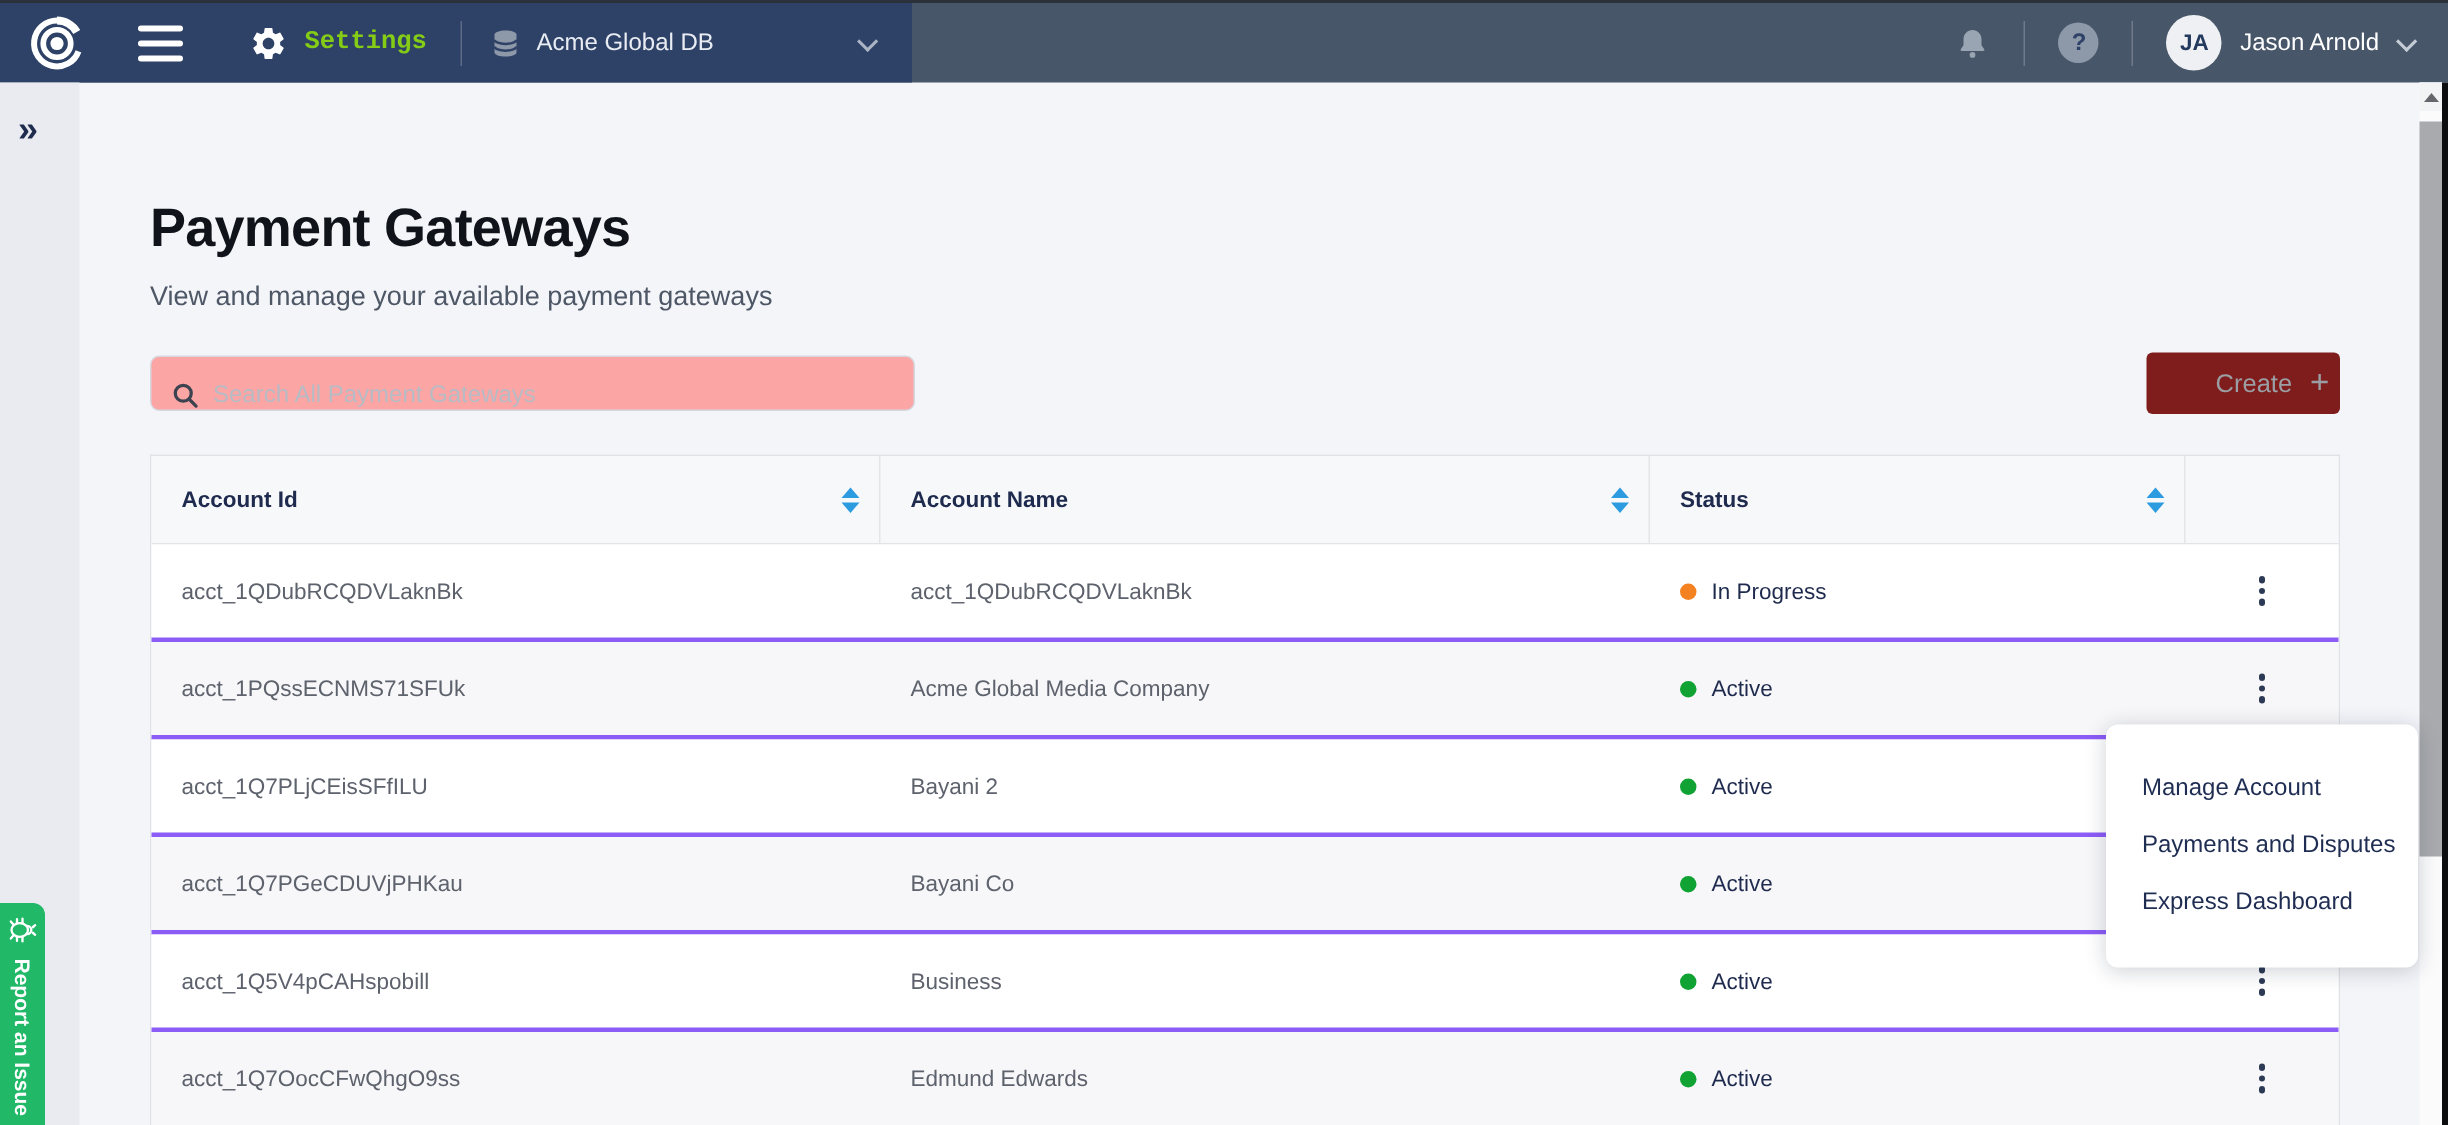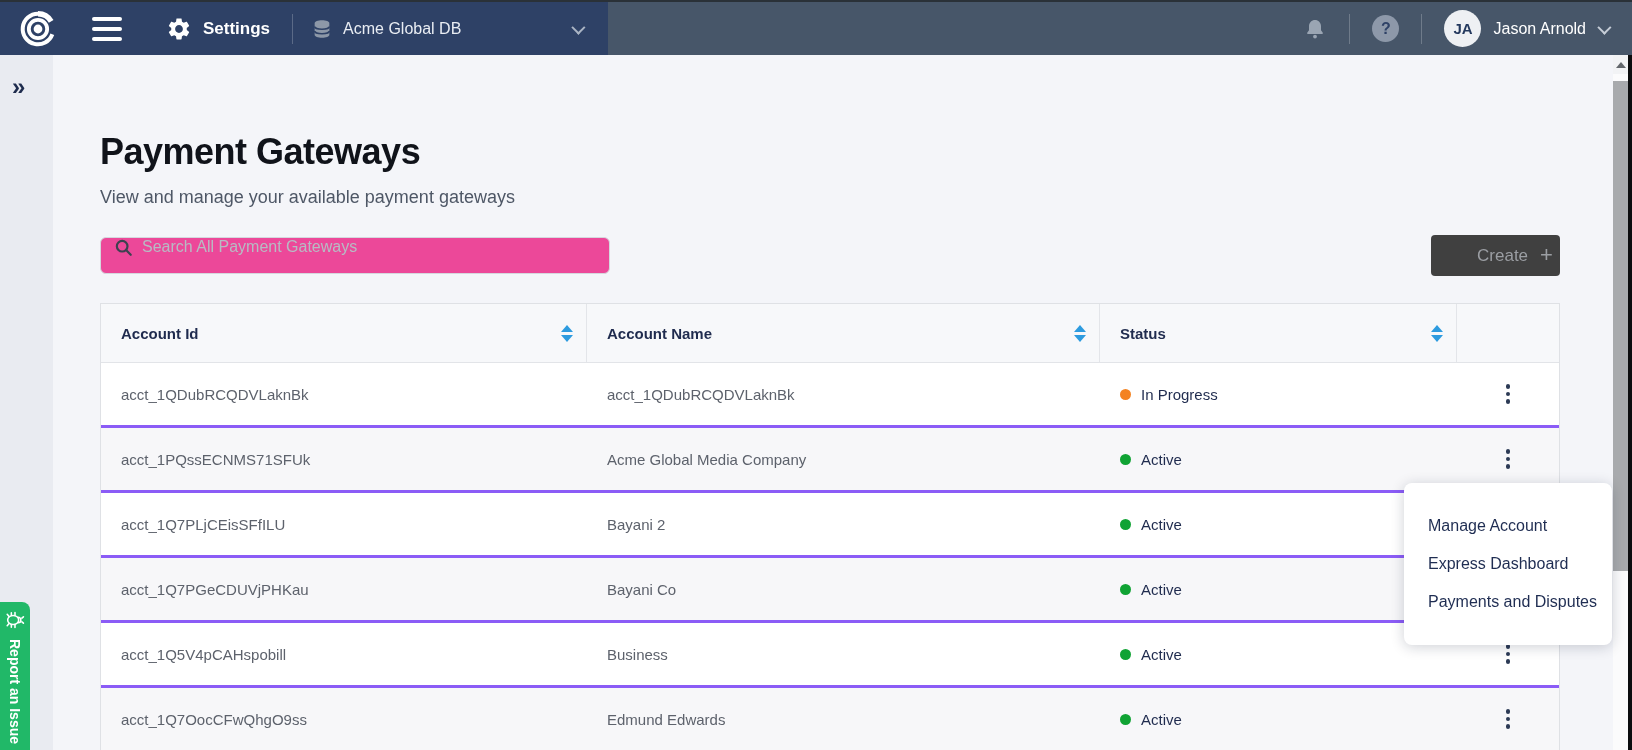--- a/index.html
+++ b/index.html
@@ -7,21 +7,21 @@
   body { font-family:"Liberation Sans", sans-serif; background:#f4f5f9; position:relative; }
   .screen { position:absolute; inset:0; width:1632px; height:750px; overflow:hidden; }
 
   
   .topbar { position:absolute; left:0; top:0; width:1632px; height:55px;
             background:#475669; border-top:2px solid #2a3138; display:flex; }
   .topbar-left { width:608px; height:100%; background:#2e4166; display:flex; align-items:center; padding:0 26px 0 16px; }
   .logo-btn { width:44px; height:44px; display:flex; align-items:center; justify-content:center; cursor:pointer; }
   .hamburger { margin-left:32px; width:32px; height:24px; display:flex; flex-direction:column; justify-content:space-between; cursor:pointer; }
   .hamburger span { display:block; width:30px; height:4px; background:#fff; border-radius:2px; }
-  .nav-settings { margin-left:42px; display:flex; align-items:center; gap:11px; color:#ffffff; font-size:17px; font-weight:700; cursor:pointer; }
+  .nav-settings { margin-left:42px; display:flex; align-items:center; gap:11px; color:#84cc16; font-size:17px; font-weight:700; cursor:pointer;font-family:Liberation Mono, monospace; }
   .nav-divider { width:1px; height:30px; background:rgba(255,255,255,0.22); margin-left:22px; }
   .db-selector { margin-left:18px; display:flex; align-items:center; gap:10px; color:#e9edf3; font-size:16px; flex:1; cursor:pointer; }
   .chev { width:10px; height:10px; border-right:2.5px solid #aab4c4; border-bottom:2.5px solid #aab4c4;
           transform:rotate(45deg) translateY(-2px); display:inline-block; }
   .db-selector .chev { margin-left:auto; }
   .topbar-right { flex:1; display:flex; align-items:center; justify-content:flex-end; padding-right:24px; gap:22px; }
   .icon-btn { background:none; border:none; cursor:pointer; display:flex; align-items:center; justify-content:center; }
   .help-circle { width:27px; height:27px; border-radius:50%; background:#8d98a9; color:#2e4166;
                  font-size:16px; font-weight:700; display:flex; align-items:center; justify-content:center; }
   .user-menu { display:flex; align-items:center; gap:12px; cursor:pointer; }
@@ -33,25 +33,25 @@
   
   .sidebar { position:absolute; left:0; top:55px; width:53px; height:695px; background:#e9ebf1; }
   .expand-btn { margin:20px 0 0 12px; background:none; border:none; color:#1f2c4e; font-size:24px;
                 font-weight:700; cursor:pointer; line-height:1; }
 
   
   .main { position:absolute; left:53px; top:55px; width:1579px; height:695px; padding:76px 0 0 47px; }
   .page-title { font-size:36px; font-weight:700; color:#10131a; letter-spacing:-0.5px; }
   .page-subtitle { margin-top:14px; font-size:18px; color:#4e5766; }
   .toolbar { margin-top:27px; width:1460px; display:flex; align-items:center; justify-content:space-between; }
-  .search-box { width:510px; height:37px; background:#ec4899; border:1px solid #d5d8de; border-radius:6px;
-                display:flex; align-items:flex-start; padding-left:13px; gap:9px; }
+  .search-box { width:510px; height:37px; background:#fca5a5; border:1px solid #d5d8de; border-radius:6px;
+                display:flex; align-items:flex-end; padding-left:13px; gap:9px; }
   .search-box input { border:none; outline:none; flex:1; font-size:16px; font-family:inherit; color:#343a45; background:transparent; }
   .search-box input::placeholder { color:#b7bbc4; }
-  .create-btn { width:129px; height:41px; background:#404040; border:none; border-radius:4px; color:#9b9ea3;
+  .create-btn { width:129px; height:41px; background:#7f1d1d; border:none; border-radius:4px; color:#9b9ea3;
                 font-size:17px; font-family:inherit; display:flex; align-items:center; justify-content:center; gap:12px; cursor:default;padding-left:39px; }
   .create-plus { font-size:22px; font-weight:400; line-height:1; margin-top:-2px; }
 
   
   .table { margin-top:27px; width:1460px; height:462px; background:#fff; border:1px solid #dfe1e5; border-bottom:none; }
   .t-head { display:grid; grid-template-columns:486px 513px 357px 1fr; height:59px;
             background:#f7f8fa; border-bottom:1px solid #e2e4e8; }
   .t-head .hcell { display:flex; align-items:center; justify-content:space-between;
                    padding:0 13px 0 20px; font-size:15px; font-weight:700; color:#1f2b4e; cursor:pointer; }
   .t-head .hcell:not(:last-child) { border-right:1px solid #e3e5e9; }
@@ -293,22 +293,22 @@
                 <i></i>
               </button>
     </div>
   </div>
 </div>
     </div>
   </main>
 
   <div class="context-menu">
     <div class="menu-item">Manage Account</div>
+    <div class="menu-item">Payments and Disputes</div>
     <div class="menu-item">Express Dashboard</div>
-    <div class="menu-item">Payments and Disputes</div>
   </div>
 
   <div class="report-tab">
     <div class="report-inner">
       <span style="display:flex;">
         <svg width="22" height="22" viewBox="0 0 24 24" fill="none" stroke="#fff" stroke-width="1.7" stroke-linecap="round">
           <ellipse cx="12" cy="14" rx="5" ry="6"></ellipse>
           <path d="M9 8.6c0-1.7 1.3-3 3-3s3 1.3 3 3"></path>
           <path d="M10 4.5 8.5 2.8M14 4.5l1.5-1.7"></path>
           <path d="M7 12H3.8M7 16H4.2M17 12h3.2M17 16h2.8M8.2 18.5l-2.4 2M15.8 18.5l2.4 2"></path>

